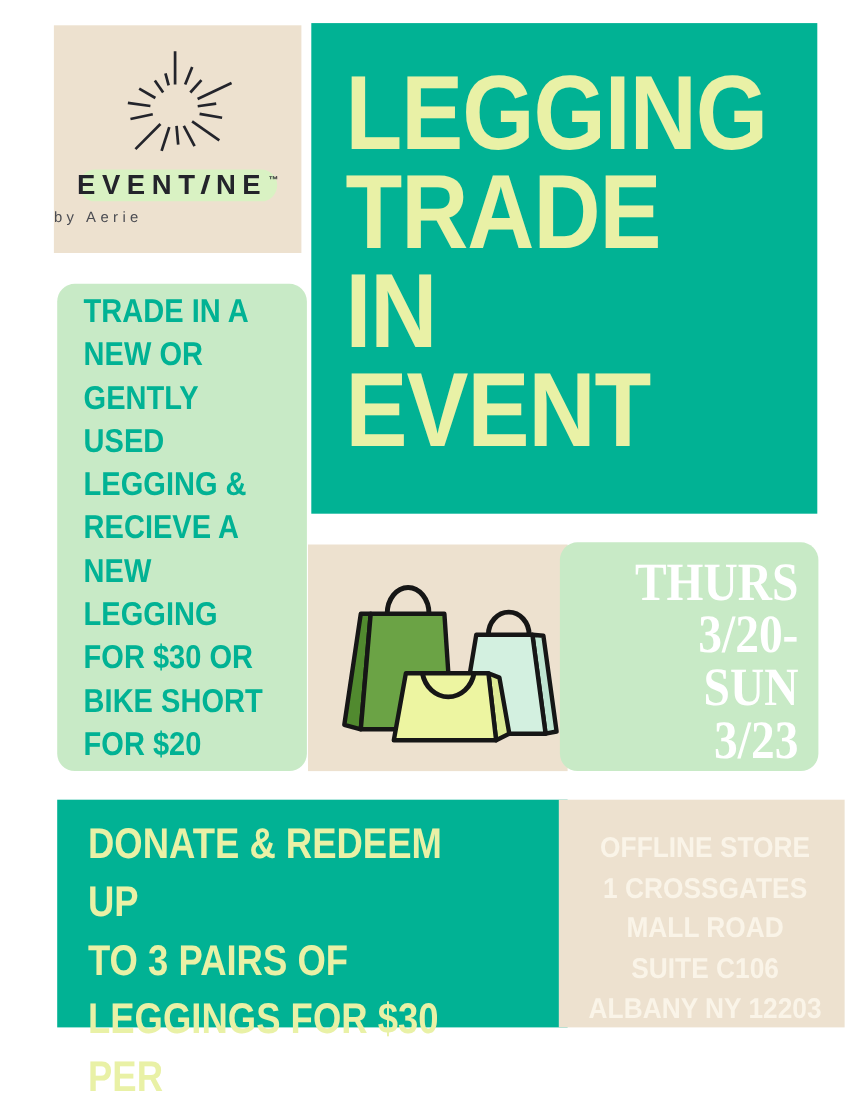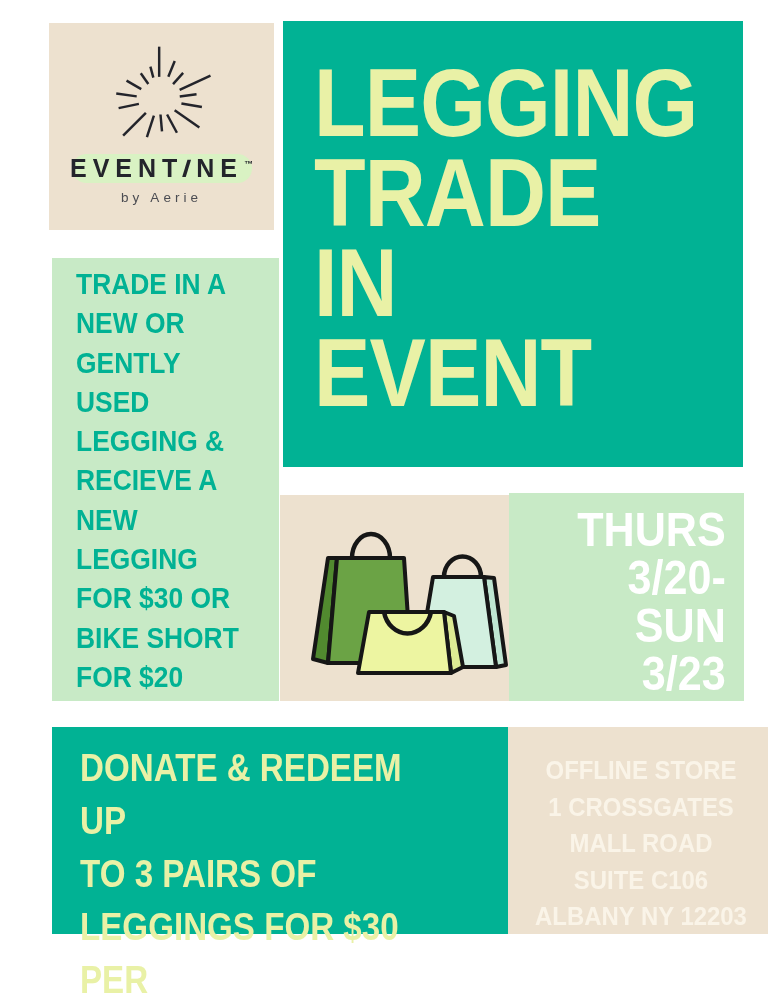--- a/index.html
+++ b/index.html
@@ -6,40 +6,40 @@
   .poster {
     position: relative;
     width: 768px;
     height: 994px;
     background: #ffffff;
     font-family: "Liberation Sans", sans-serif;
     overflow: hidden;
   }
   .card { position: absolute; padding-left: 26px; }
   .bg-teal  { background: var(--teal); }
-  .bg-mint  { background: var(--mint); }
+  .bg-mint  { background: var(--mint); border-radius: 16px; }
   .bg-beige { background: var(--beige); }
 
   
   .logo-card { left: 49px; top: 23px; width: 199px; height: 207px; }
   .sunburst { position: absolute; left: 50%; top: 18px; transform: translateX(-50%); }
   .sunburst line { stroke: var(--ink); stroke-width: 2.6; stroke-linecap: butt; }
   .brand-line { position: absolute; left: 0; right: 0; top: 129px; height: 34px; text-align: center; }
   .brand-highlight {
     position: absolute; left: 50%; top: 2px; transform: translateX(-50%);
     width: 180px; height: 29px; border-radius: 15px; background: var(--logo_highlight);
   }
   .brand-text {
     position: relative; font-size: 25px; font-weight: 600; letter-spacing: 6px;
     color: var(--ink); line-height: 33px;
   }
   .slant { display: inline-block; transform: skewX(-17deg); }
   .tm { font-size: 9px; position: relative; top: -10px; margin-left: 1px; letter-spacing: 0; }
   .brand-sub {
-    position: absolute; left: 0; right: 0; top: 167px; text-align: center;
+    position: absolute; left: 0; right: 0; top: 167px; text-align: left;
     font-size: 13.5px; letter-spacing: 4px; color: #4b4c52; font-weight: 400;
   }
 
   
   .title-card { left: 283px; top: 21px; width: 434px; height: 446px; }
   .title-text {
     position: absolute; left: 31px; top: 37px;
     font-size: 96px; line-height: 90px; font-weight: 700; letter-spacing: -1px;
     color: var(--pale_yellow); white-space: pre-line;
     transform: scaleX(0.88); transform-origin: left top;
@@ -54,21 +54,21 @@
     transform: scaleX(0.88); transform-origin: left top;
   }
 
   
   .bags-card { left: 280px; top: 495px; width: 210px; height: 206px; }
   .bags-card svg { display: block; }
   .bag-stroke { stroke: var(--outline); stroke-width: 4; stroke-linejoin: round; }
   .bag-handle { fill: none; stroke: var(--outline); stroke-width: 4.5; }
 
   
-  .dates-card { left: 509px; top: 493px; width: 209px; height: 208px; }
+  .dates-card { left: 509px; top: 493px; width: 209px; height: 208px; font-family: Liberation Serif, serif; }
   .dates-text {
     position: absolute; top: 12px; right: 18px; text-align: right;
     font-size: 49px; line-height: 48px; font-weight: 700;
     color: var(--white); white-space: pre-line;
     transform: scaleX(0.88); transform-origin: right top;
   }
 
   
   .redeem-card { left: 52px; top: 727px; width: 438px; height: 207px; text-decoration: underline; }
   .redeem-text {

